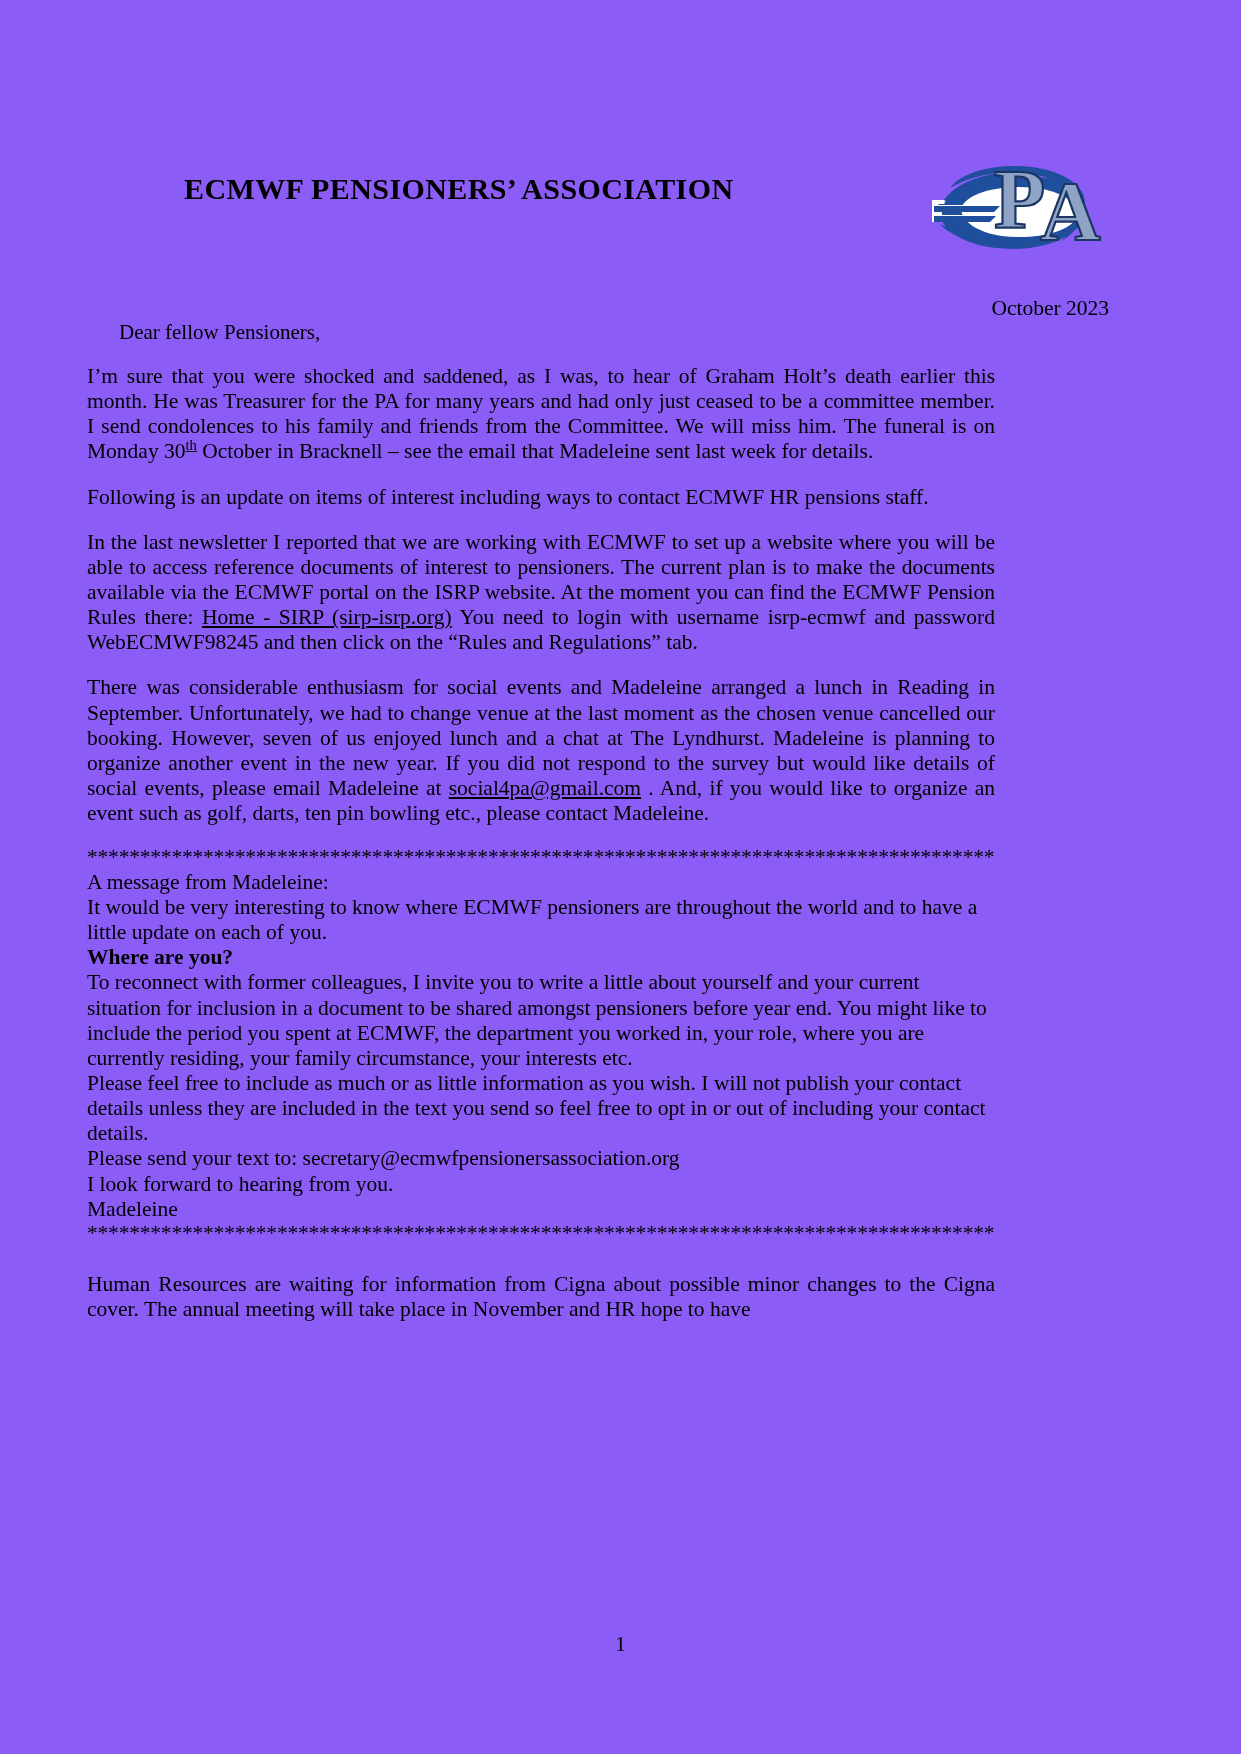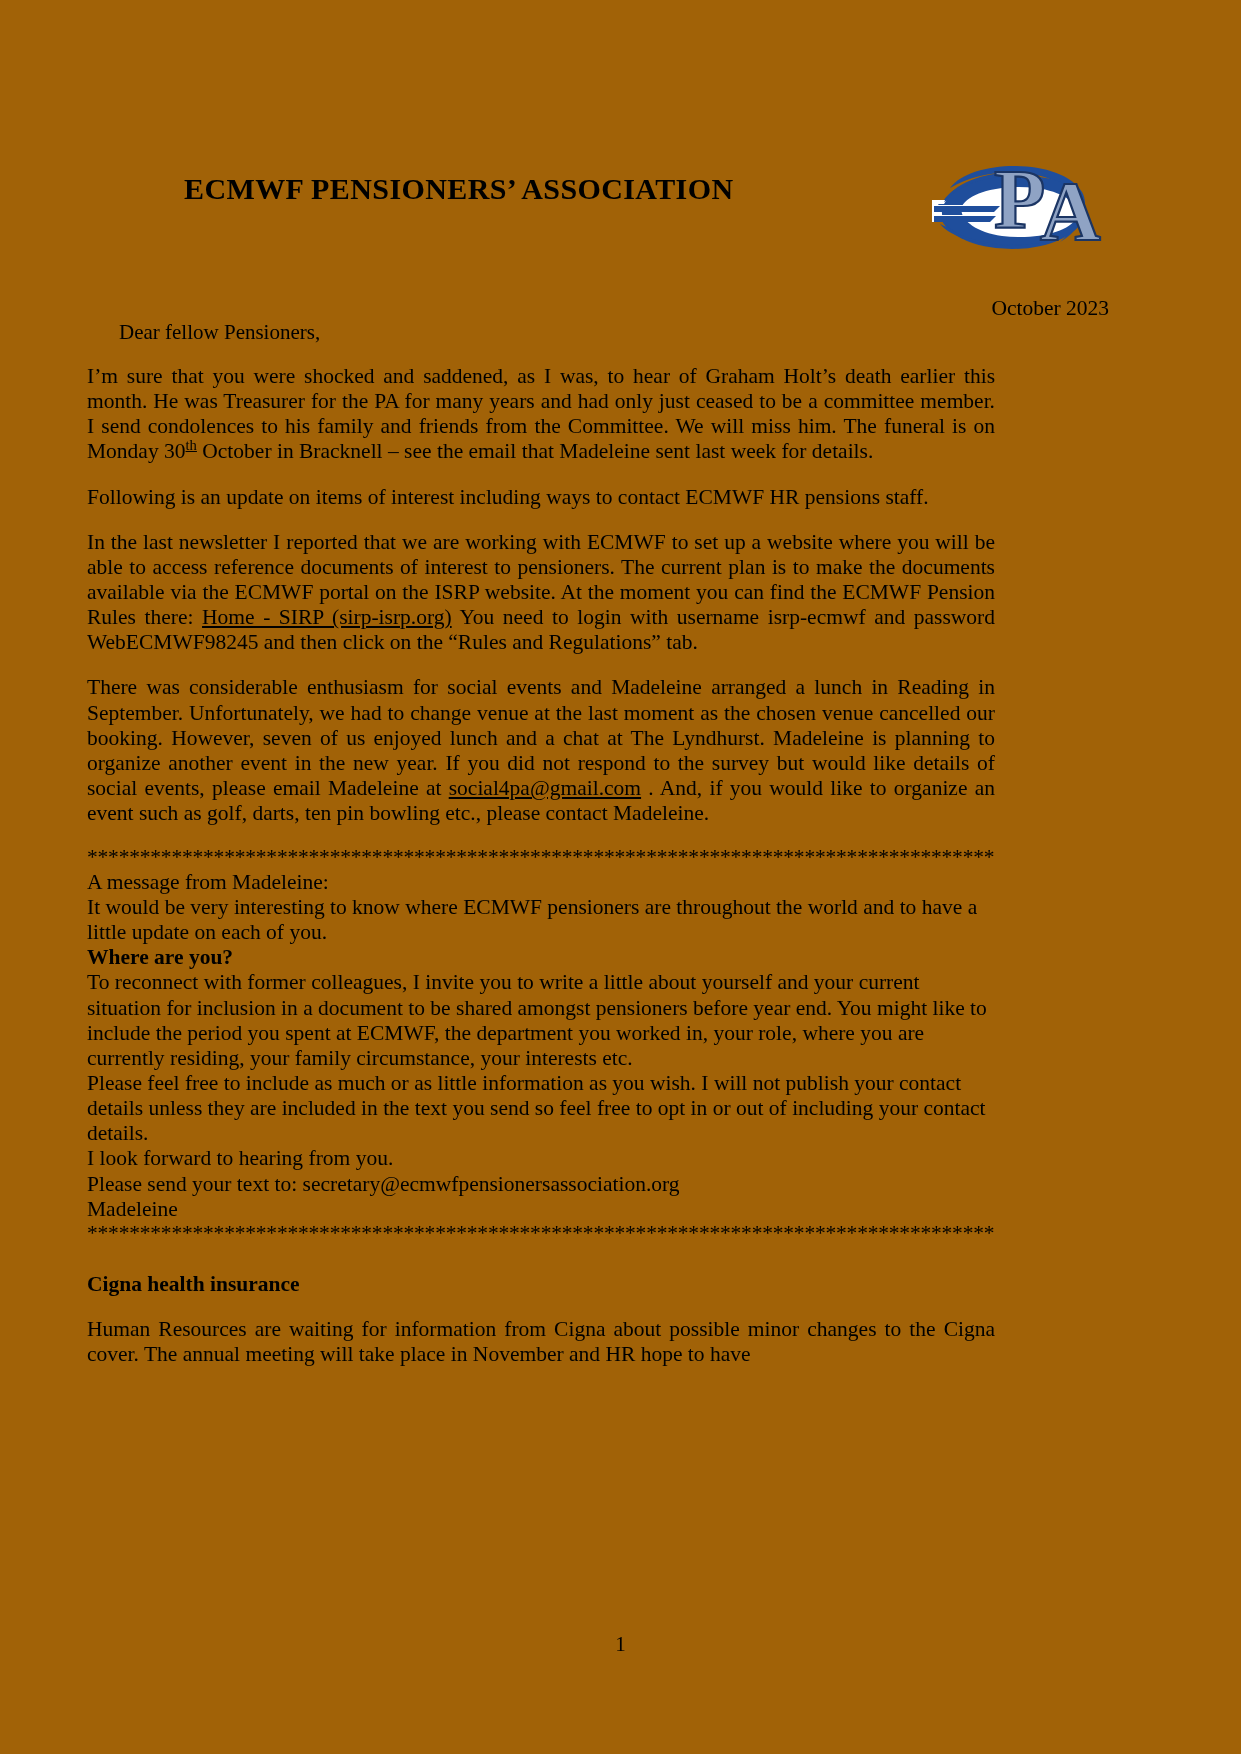--- a/index.html
+++ b/index.html
@@ -10,21 +10,21 @@
   }
   body {
     font-family: "Liberation Serif", "DejaVu Serif", serif;
     color: #000000;
     -webkit-font-smoothing: antialiased;
   }
   .page {
     position: relative;
     width: 1241px;
     height: 1754px;
-    background: #a16207;
+    background: #8b5cf6;
     margin: 0 auto;
     box-sizing: border-box;
     overflow: hidden;
   }
 
   
   .header {
     position: absolute;
     left: 104px;
     top: 150px;
@@ -184,28 +184,27 @@
 
     <p class="para"><span>There was considerable enthusiasm for social events and Madeleine arranged a lunch in Reading in September.  Unfortunately, we had to change venue at the last moment as the chosen venue cancelled our booking.  However, seven of us enjoyed lunch and a chat at The Lyndhurst.  Madeleine is planning to organize another event in the new year.  If you did not respond to the survey but would like details of social events, please email Madeleine at </span><a class="doclink" href="#">social4pa@gmail.com</a><span> .  And, if you would like to organize an event such as golf, darts, ten pin bowling etc., please contact Madeleine.</span></p>
 
     <div class="block-left">
       <div class="stars">********************************************************************************************</div>
       <div class="flow-line">A message from Madeleine:</div>
       <div class="flow-line">It would be very interesting to know where ECMWF pensioners are throughout the world and to have a little update on each of you.</div>
       <div class="flow-line bold-line">Where are you?</div>
       <div class="flow-line">To reconnect with former colleagues, I invite you to write a little about yourself and your current situation for inclusion in a document to be shared amongst pensioners before year end.   You might like to include the period you spent at ECMWF, the department you worked in, your role, where you are currently residing, your family circumstance, your interests etc.</div>
       <div class="flow-line">Please feel free to include as much or as little information as you wish.  I will not publish your contact details unless they are included in the text you send so feel free to opt in or out of including your contact details.</div>
+      <div class="flow-line">Please send your text to: secretary@ecmwfpensionersassociation.org</div>
       <div class="flow-line">I look forward to hearing from you.</div>
-      <div class="flow-line">Please send your text to: secretary@ecmwfpensionersassociation.org</div>
       <div class="flow-line">Madeleine</div>
       <div class="stars">********************************************************************************************</div>
     </div>
 
     <div class="spacer-md"></div>
 
-    <h2 class="section-head">Cigna health insurance</h2>
 
     <p class="para tight">Human Resources are waiting for information from Cigna about possible minor changes to the Cigna cover.  The annual meeting will take place in November and HR hope to have</p>
   </div>
 
   <div class="page-number">1</div>
 
 </div>
 
 </body></html>

